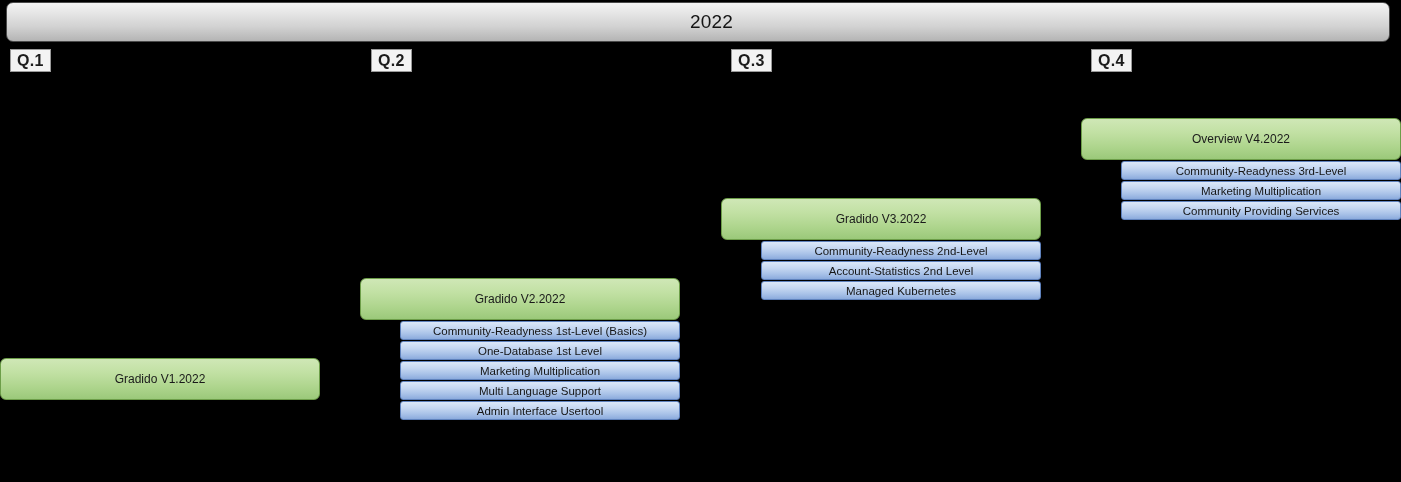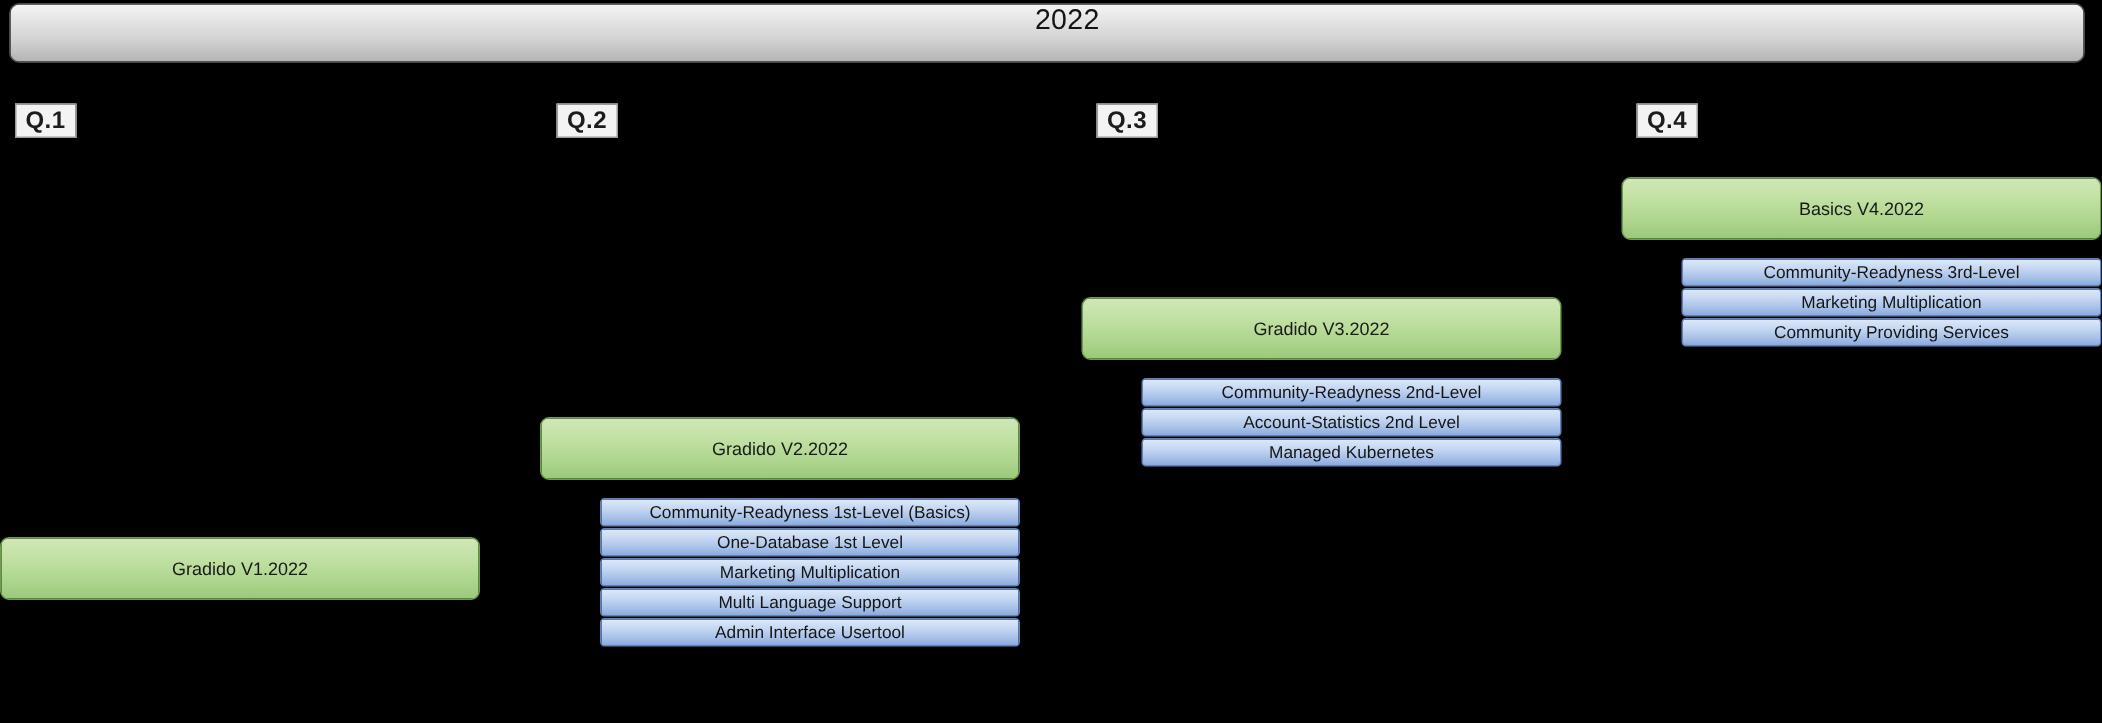--- a/index.html
+++ b/index.html
@@ -20,20 +20,21 @@
     position: absolute;
     left: 6px;
     top: 2px;
     width: 1384px;
     height: 40px;
     border-radius: 7px;
     background: linear-gradient(to bottom, #f4f4f4 0%, #eaeaea 18%, #d2d2d2 62%, #b4b4b4 100%);
     border: 1px solid #4a4a4a;
     box-sizing: border-box;
     display: flex;
+    align-items: center;
     justify-content: center;
     padding-left: 27px;
   }
   #year-bar .year-label {
     font-size: 19px;
     color: #141414;
     letter-spacing: 0.2px;
   }
 
   
@@ -45,21 +46,20 @@
     background: #f3f3f3;
     border: 1px solid #9a9a9a;
     box-sizing: border-box;
     display: flex;
     align-items: center;
     justify-content: center;
     font-size: 16px;
     font-weight: bold;
     color: #1c1c1c;
     letter-spacing: 0.3px;
-    margin-top: 20px;
   }
 
   
   .release-group {
     position: absolute;
   }
   .release-header {
     width: 320px;
     height: 42px;
     box-sizing: border-box;
@@ -67,21 +67,21 @@
     border-radius: 6px;
     background: linear-gradient(to bottom, #cfe7b6 0%, #c1e0a3 35%, #aed58d 70%, #9bc97a 100%);
     display: flex;
     align-items: center;
     justify-content: center;
     font-size: 12px;
     color: #1a1a1a;
   }
   .release-items {
     margin-left: 40px;
-    margin-top: 12px;
+    margin-top: 1px;
   }
   .release-item {
     width: 280px;
     height: 19px;
     margin-top: 1px;
     box-sizing: border-box;
     border: 1px solid #5f82bd;
     border-radius: 3px;
     background: linear-gradient(to bottom, #dce8f9 0%, #c6d8f2 35%, #a9c2e8 70%, #8cabdd 100%);
     display: flex;
@@ -122,20 +122,20 @@
     </div>
     <div class="release-group" style="left: 721px; top: 198px;">
       <div class="release-header">Gradido V3.2022</div>
       <div class="release-items">
         <div class="release-item">Community-Readyness 2nd-Level</div>
         <div class="release-item">Account-Statistics 2nd Level</div>
         <div class="release-item">Managed Kubernetes</div>
       </div>
     </div>
     <div class="release-group" style="left: 1081px; top: 118px;">
-      <div class="release-header">Basics V4.2022</div>
+      <div class="release-header">Overview V4.2022</div>
       <div class="release-items">
         <div class="release-item">Community-Readyness 3rd-Level</div>
         <div class="release-item">Marketing Multiplication</div>
         <div class="release-item">Community Providing Services</div>
       </div>
     </div>
   </div>
 
 </body></html>

